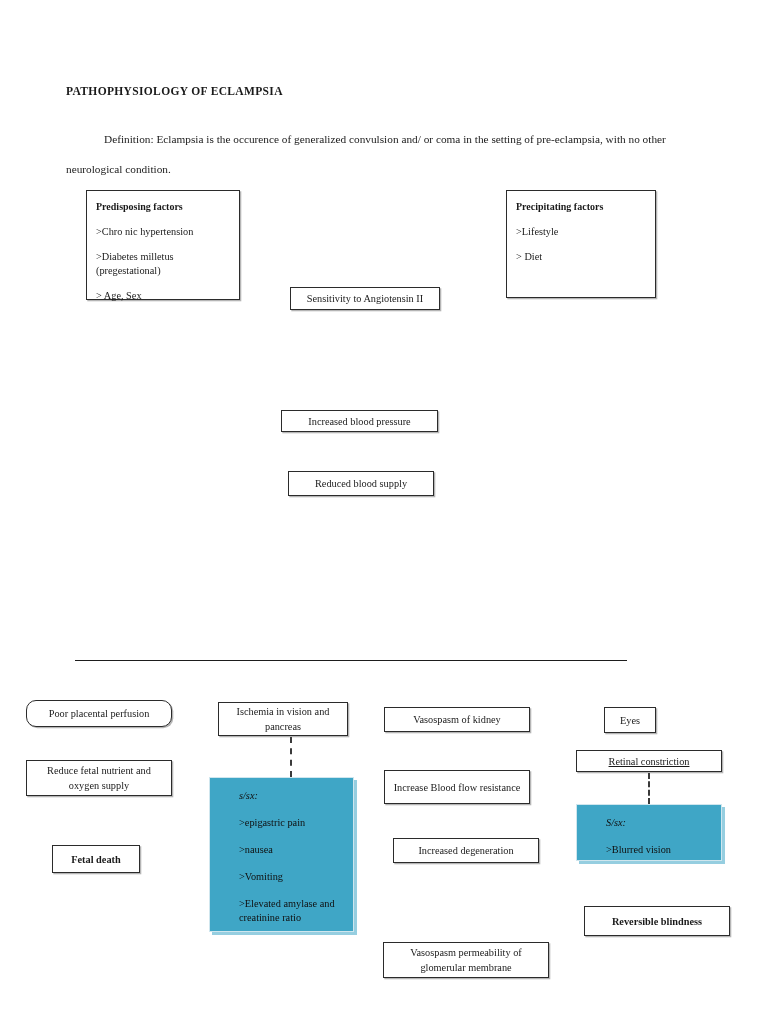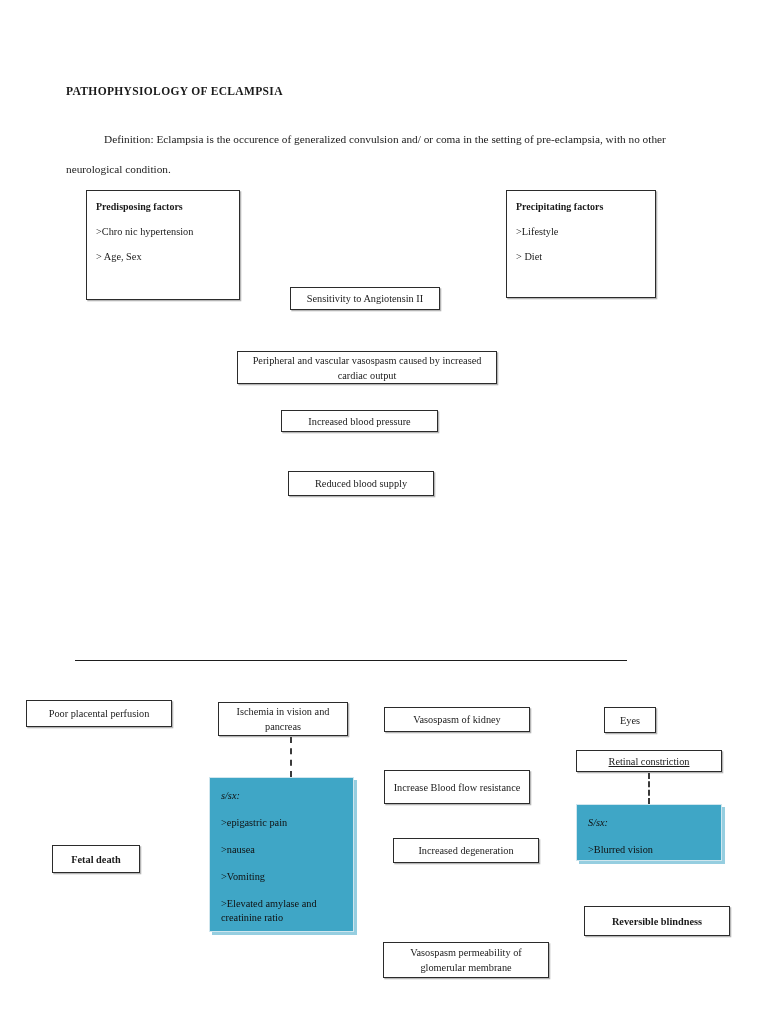--- a/index.html
+++ b/index.html
@@ -83,20 +83,21 @@
     border: 1px solid #cfe6ee;
     padding: 11px 11px;
     font-size: 10.3px;
     line-height: 14px;
     color: #101010;
     box-shadow: 3px 3px 0 rgba(63,166,198,0.55);
   }
   .teal .li {
     display: block;
     margin-bottom: 13px;
+    margin-left: 18px;
   }
   .teal .li:last-child { margin-bottom: 0; }
   .teal .li.tight { margin-bottom: 0; }
   .teal .sx { font-style: italic; }
 
   
   .hrule {
     position: absolute;
     left: 75px;
     top: 660px;
@@ -114,41 +115,42 @@
 <body>
 
 <div class="page">
 
   <div class="doc-title">PATHOPHYSIOLOGY OF ECLAMPSIA</div>
   <div class="definition">Definition: Eclampsia is the occurence of generalized convulsion and/ or coma in the setting of pre-eclampsia, with no other neurological condition.</div>
 
   <div class="box left-align" style="left:86px; top:190px; width:154px; height:110px;">
     <span class="hd">Predisposing factors</span>
     <span class="li">&gt;Chro nic hypertension</span>
+    <span class="li">&gt;Diabetes milletus (pregestational)</span>
     <span class="li">&gt; Age, Sex</span>
   </div>
 
   <div class="box left-align" style="left:506px; top:190px; width:150px; height:108px;">
     <span class="hd">Precipitating factors</span>
     <span class="li">&gt;Lifestyle</span>
     <span class="li">&gt; Diet</span>
   </div>
 
   <div class="box" style="left:290px; top:287px; width:150px; height:23px;">Sensitivity to Angiotensin II</div>
 
-  <div class="box" style="left:237px; top:351px; width:260px; height:33px;">Peripheral and vascular vasospasm caused by increased cardiac output</div>
 
   <div class="box" style="left:288px; top:471px; width:146px; height:25px;">Reduced blood supply</div>
 
   <div class="box" style="left:281px; top:410px; width:157px; height:22px;">Increased blood pressure</div>
 
   <div class="hrule"></div>
 
-  <div class="box" style="left:26px; top:700px; width:146px; height:27px;">Poor placental perfusion</div>
+  <div class="box" style="left:26px; top:700px; width:146px; height:27px;border-radius:10px;">Poor placental perfusion</div>
 
+  <div class="box" style="left:26px; top:760px; width:146px; height:36px;">Reduce fetal nutrient and oxygen supply</div>
 
   <div class="box bold" style="left:52px; top:845px; width:88px; height:28px;">Fetal death</div>
 
   <div class="box" style="left:218px; top:702px; width:130px; height:34px;">Ischemia in vision and pancreas</div>
 
   <div class="dashed" style="left:290px; top:737px; height:40px;"></div>
 
   <div class="teal" style="left:209px; top:777px; width:145px; height:155px;">
     <span class="li sx">s/sx:</span>
     <span class="li">&gt;epigastric pain</span>

